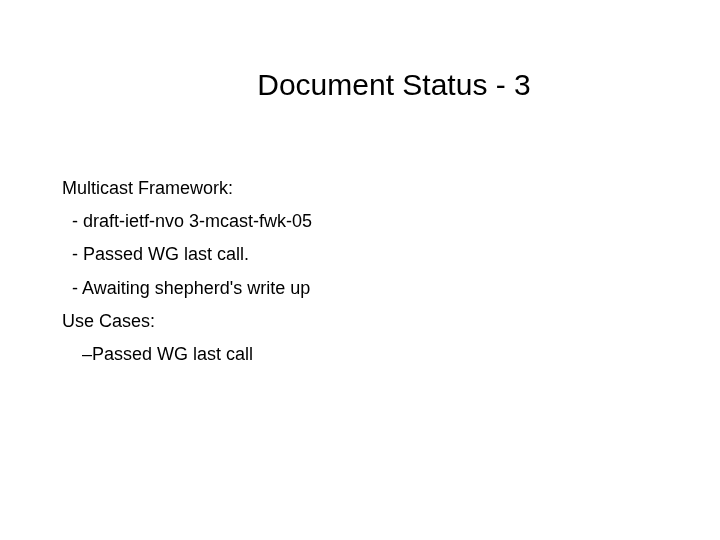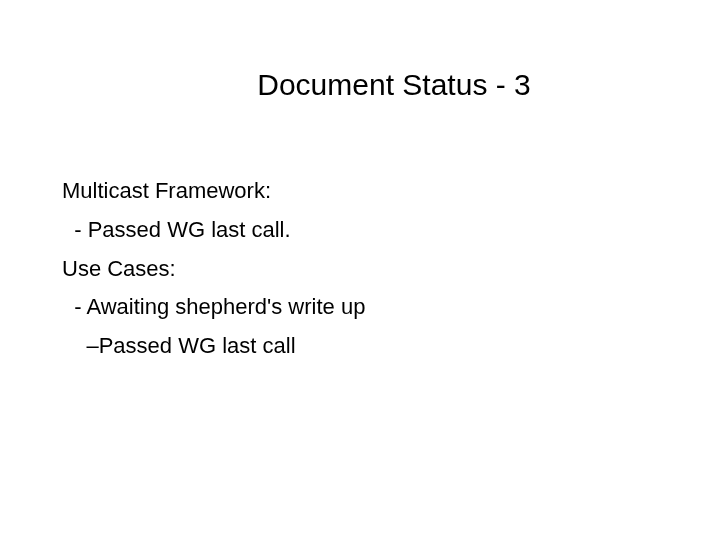--- a/index.html
+++ b/index.html
@@ -19,32 +19,33 @@
     }
     .title {
       font-size: 30px;
       font-weight: normal;
       text-align: center;
       margin-left: 60px;
       margin-bottom: 62px;
     }
     .content {
       margin-left: 42px;
-      font-size: 22px;
+      font-size: 18px;
       line-height: 1.4;
     }
     .content-line {
       white-space: pre;
     }
   </style>
 </head>
 <body>
 
 <div class="slide">
   <h1 class="title">Document Status - 3</h1>
   <div class="content">
     <div class="content-line">Multicast Framework:</div>
+    <div class="content-line">  - draft-ietf-nvo 3-mcast-fwk-05</div>
     <div class="content-line">  - Passed WG last call.</div>
+    <div class="content-line">  - Awaiting shepherd's write up</div>
     <div class="content-line">Use Cases:</div>
-    <div class="content-line">  - Awaiting shepherd's write up</div>
     <div class="content-line">    –Passed WG last call</div>
   </div>
 </div>
 
 </body></html>

